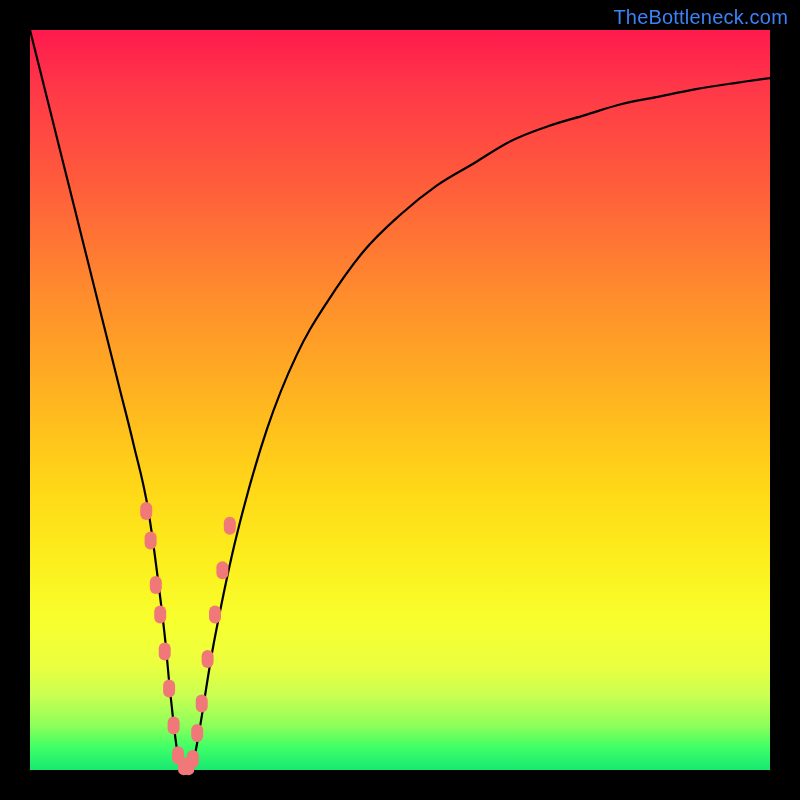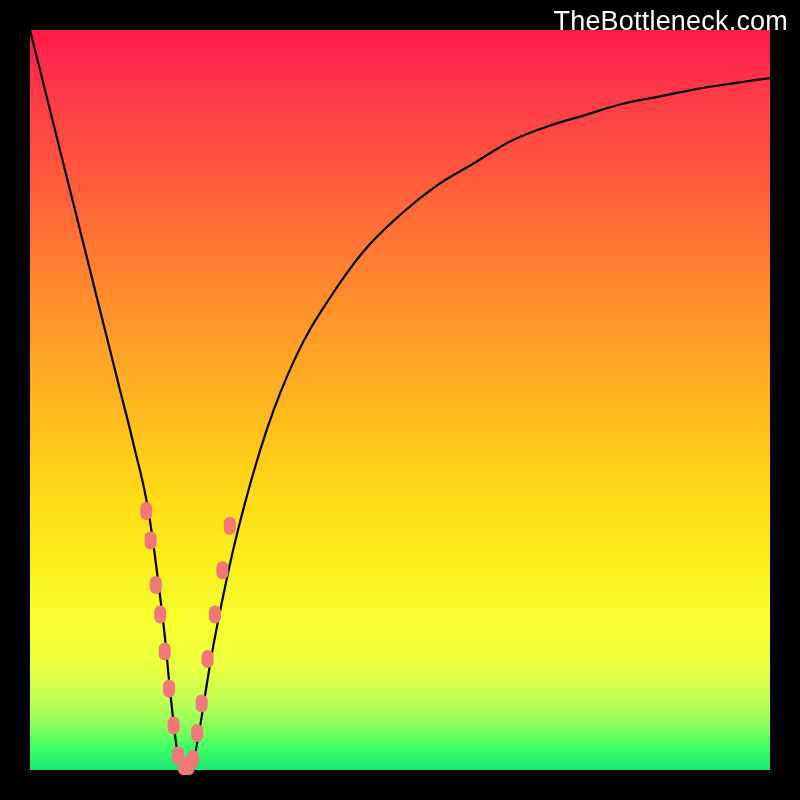--- a/index.html
+++ b/index.html
@@ -40,22 +40,22 @@
       #c8ff52 90%,
       #8dff5a 94%,
       #3dff66 97%,
       #18e873 100%
     );
   }
   .watermark {
     position: absolute;
     top: 6px;
     right: 12px;
-    color: #ffffff;
-    font-size: 27px;
+    color: #3b82f6;
+    font-size: 20px;
     font-weight: 500;
     letter-spacing: 0.2px;
     user-select: none;
   }
   svg.curve {
     position: absolute;
     left: 0;
     top: 0;
     width: 740px;
     height: 740px;

